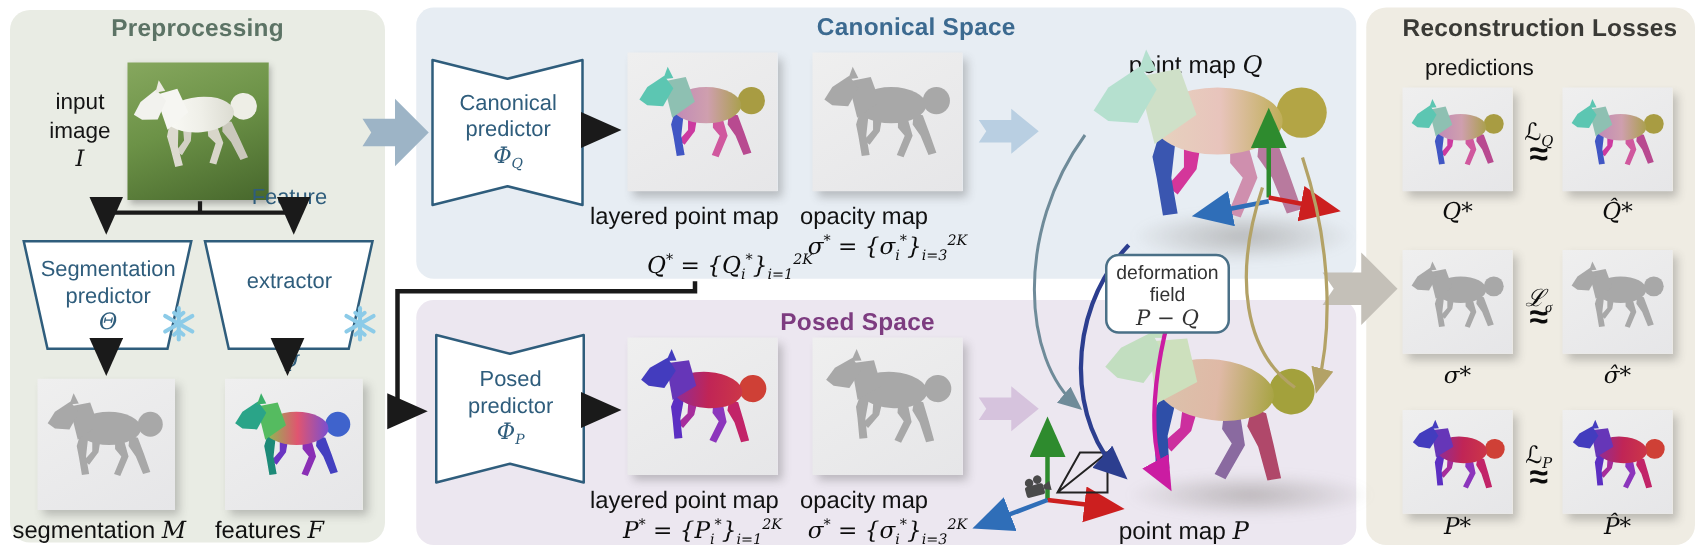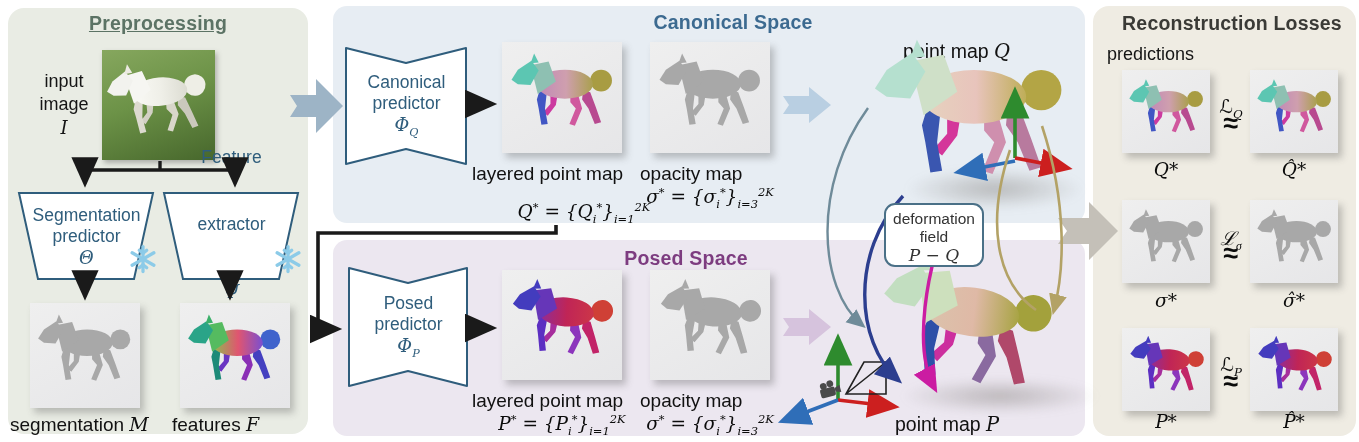--- a/index.html
+++ b/index.html
@@ -29,34 +29,34 @@
          background:linear-gradient(160deg,#86a75e 0%,#6c9247 45%,#47672c 100%);
          box-shadow:2px 3px 5px rgba(60,60,60,.35);}
   #photo .horse-slot{position:absolute;left:2%;top:8%;width:96%;height:84%;}
   .gshadow{position:absolute;border-radius:50%;background:radial-gradient(ellipse at center,rgba(110,105,100,.38),rgba(110,105,100,0) 70%);filter:blur(4px);}
   .pc-horse{position:absolute;}
   #deform-box{position:absolute;left:884px;top:203px;width:100px;height:64px;background:#fff;
               border:2px solid #4a7087;border-radius:11px;text-align:center;
               font-size:15.5px;line-height:18px;color:#333;padding-top:5px;box-sizing:border-box;}
   .loss-sym{position:absolute;text-align:center;font-size:19px;color:#0b0b0b;}
   .approx{position:absolute;text-align:center;font-size:27px;font-weight:bold;color:#0b0b0b;line-height:22px;}
-  .colhead{position:absolute;text-align:left;font-size:18px;color:#141414;}
+  .colhead{position:absolute;text-align:right;font-size:18px;color:#141414;}
   .snowflake{position:absolute;width:30px;height:30px;}
 </style>
 </head>
 <body>
 
 <div id="canvas">
 
   <div class="panel" id="panel-pre"></div>
   <div class="panel" id="panel-canonical"></div>
   <div class="panel" id="panel-posed"></div>
   <div class="panel" id="panel-losses"></div>
 
-  <div class="t-title" style="left:8px;top:12px;width:300px;color:var(--title_pre);text-decoration:underline;">Preprocessing</div>
+  <div class="t-title" style="left:8px;top:12px;width:300px;color:var(--title_pre);">Preprocessing</div>
 
   <div class="txt ctr" style="left:28px;top:70px;width:72px;font-size:18px;line-height:23px;">
     <div>input</div>
     <div>image</div>
     <div class="math">I</div>
   </div>
 
   <div id="photo">
     <div class="horse-slot">
         <svg viewBox="0 0 122 100" preserveAspectRatio="xMidYMid meet" style="width:100%;height:100%;transform:rotate(-5deg);">

